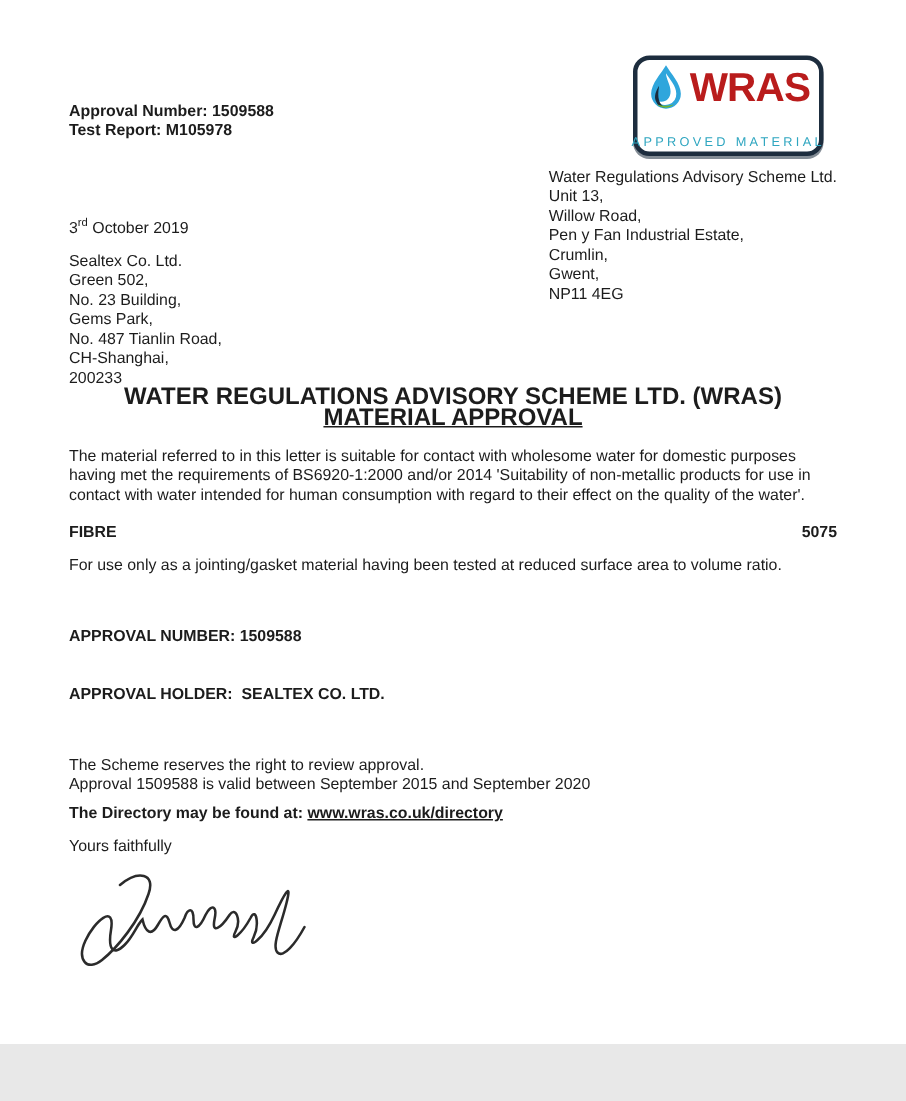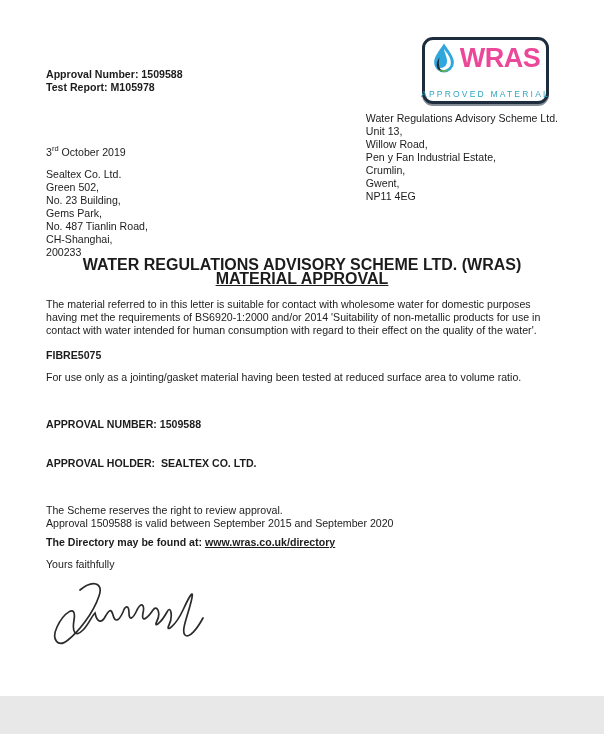--- a/index.html
+++ b/index.html
@@ -38,21 +38,21 @@
     flex-direction: column;
     align-items: center;
     justify-content: center;
     padding-top: 2px;
   }
   .logo-row { display: flex; align-items: center; }
   .logo-wordmark {
     font-weight: bold;
     font-size: 27px;
     letter-spacing: -0.5px;
-    color: #ec4899;
+    color: #b91c1c;
     line-height: 27px;
   }
   .logo-tagline {
     font-weight: normal;
     font-size: 8.5px;
     letter-spacing: 2.2px;
     color: #2fa6c0;
     margin-top: 14px;
     white-space: nowrap;
   }
@@ -80,20 +80,21 @@
     top: 258px;
   }
   .letter-title { text-align: center; font-weight: bold; font-size: 16px; line-height: 14px; }
   .letter-title .underlined { text-decoration: underline; }
   .p1 { margin-top: 12px; }
   .p  { margin-top: 9px; }
   .p-lg { margin-top: 12px; }
   .material-row {
     margin-top: 12px;
     display: flex;
+    justify-content: space-between;
     font-weight: bold;
   }
   .approval-block { margin-top: 8px; font-weight: bold; white-space: pre-wrap; }
   .plain-block { margin-top: 8px; }
   .directory-line { margin-top: 6px; font-weight: bold; }
   .directory-line a { color: #1c1c1c; text-decoration: underline; }
   .closing { margin-top: 9px; }
   .signature-wrap { margin-top: 5px; height: 70px; }
 </style>
 </head>

